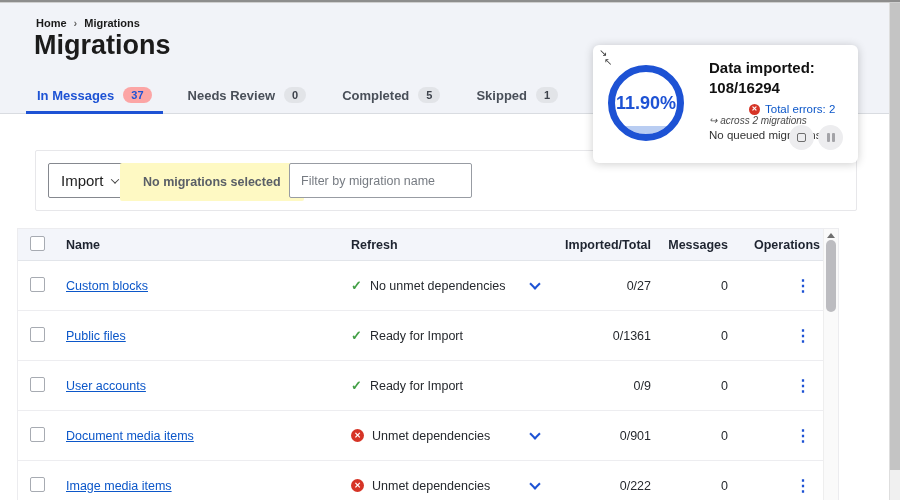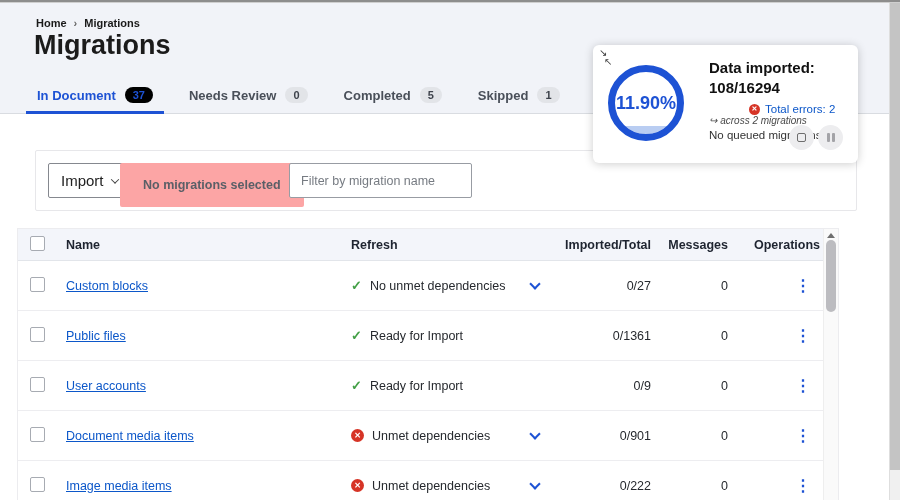--- a/index.html
+++ b/index.html
@@ -24,31 +24,31 @@
   .breadcrumb a{color:#1a1a1a;text-decoration:none;cursor:pointer;}
   .page-title{position:absolute;left:34px;top:27px;font-size:27px;font-weight:bold;color:#1b1b1b;}
 
   .tabs{position:absolute;left:26px;bottom:-1px;display:flex;}
   .tab{display:flex;align-items:center;padding:9px 11px 11px;margin-right:14px;
     font-size:13px;font-weight:bold;color:#494f59;background:none;border:none;cursor:pointer;
     font-family:"Liberation Sans",sans-serif;}
   .tab.active{color:var(--accent-blue);border-bottom:3px solid var(--accent-blue);padding-bottom:8px;}
   .tab .badge{margin-left:9px;padding:2px 8px;border-radius:10px;background:#e2e4e8;
     font-size:11px;font-weight:bold;color:#3d424b;}
-  .tab.active .badge{background:#000000;color:var(--accent-blue);}
+  .tab.active .badge{background:#fca5a5;color:var(--accent-blue);}
 
   
   .toolbar{position:absolute;left:35px;top:150px;width:822px;height:61px;background:#fff;
     border:1px solid #e7e7ea;border-radius:2px;}
   .btn-import{position:absolute;left:12px;top:12px;height:35px;padding:0 12px;background:#fff;
     border:1px solid #85888f;border-radius:2px;font-size:15px;color:#222;cursor:pointer;
     display:flex;align-items:center;gap:8px;font-family:"Liberation Sans",sans-serif;}
   .chev-sm{width:6px;height:6px;border-right:1.6px solid #444;border-bottom:1.6px solid #444;
     transform:rotate(45deg) translate(-1px,-1px);display:inline-block;}
-  .btn-disabled{position:absolute;left:84px;top:12px;height:44px;padding:12px 23px;background:#fca5a5;
+  .btn-disabled{position:absolute;left:84px;top:12px;height:38px;padding:12px 23px;background:#fef9c3;
     border:none;border-radius:2px;font-size:12.5px;font-weight:bold;color:#5a5f67;
     font-family:"Liberation Sans",sans-serif;}
   .filter-input{position:absolute;left:253px;top:12px;width:183px;height:35px;
     border:1px solid #989ca3;border-radius:2px;padding:0 11px;font-size:12.5px;color:#222;
     font-family:"Liberation Sans",sans-serif;}
   .filter-input::placeholder{color:#767b82;}
 
   
   .table-card{position:absolute;left:17px;top:228px;width:822px;height:343px;background:#fff;
     border:1px solid #ececef;border-bottom:none;overflow:hidden;}
@@ -116,21 +116,21 @@
 
 <header class="header">
   <nav class="breadcrumb">
     <a>Home</a>
     <span class="sep">›</span>
     <a>Migrations</a>
   </nav>
   <h1 class="page-title">Migrations</h1>
   <div class="tabs" id="tabs">
   <button class="tab active">
-    <span class="tab-label">In Document</span>
+    <span class="tab-label">In Messages</span>
     <span class="badge">37</span>
   </button>
 
   <button class="tab">
     <span class="tab-label">Needs Review</span>
     <span class="badge">0</span>
   </button>
 
   <button class="tab">
     <span class="tab-label">Completed</span>

